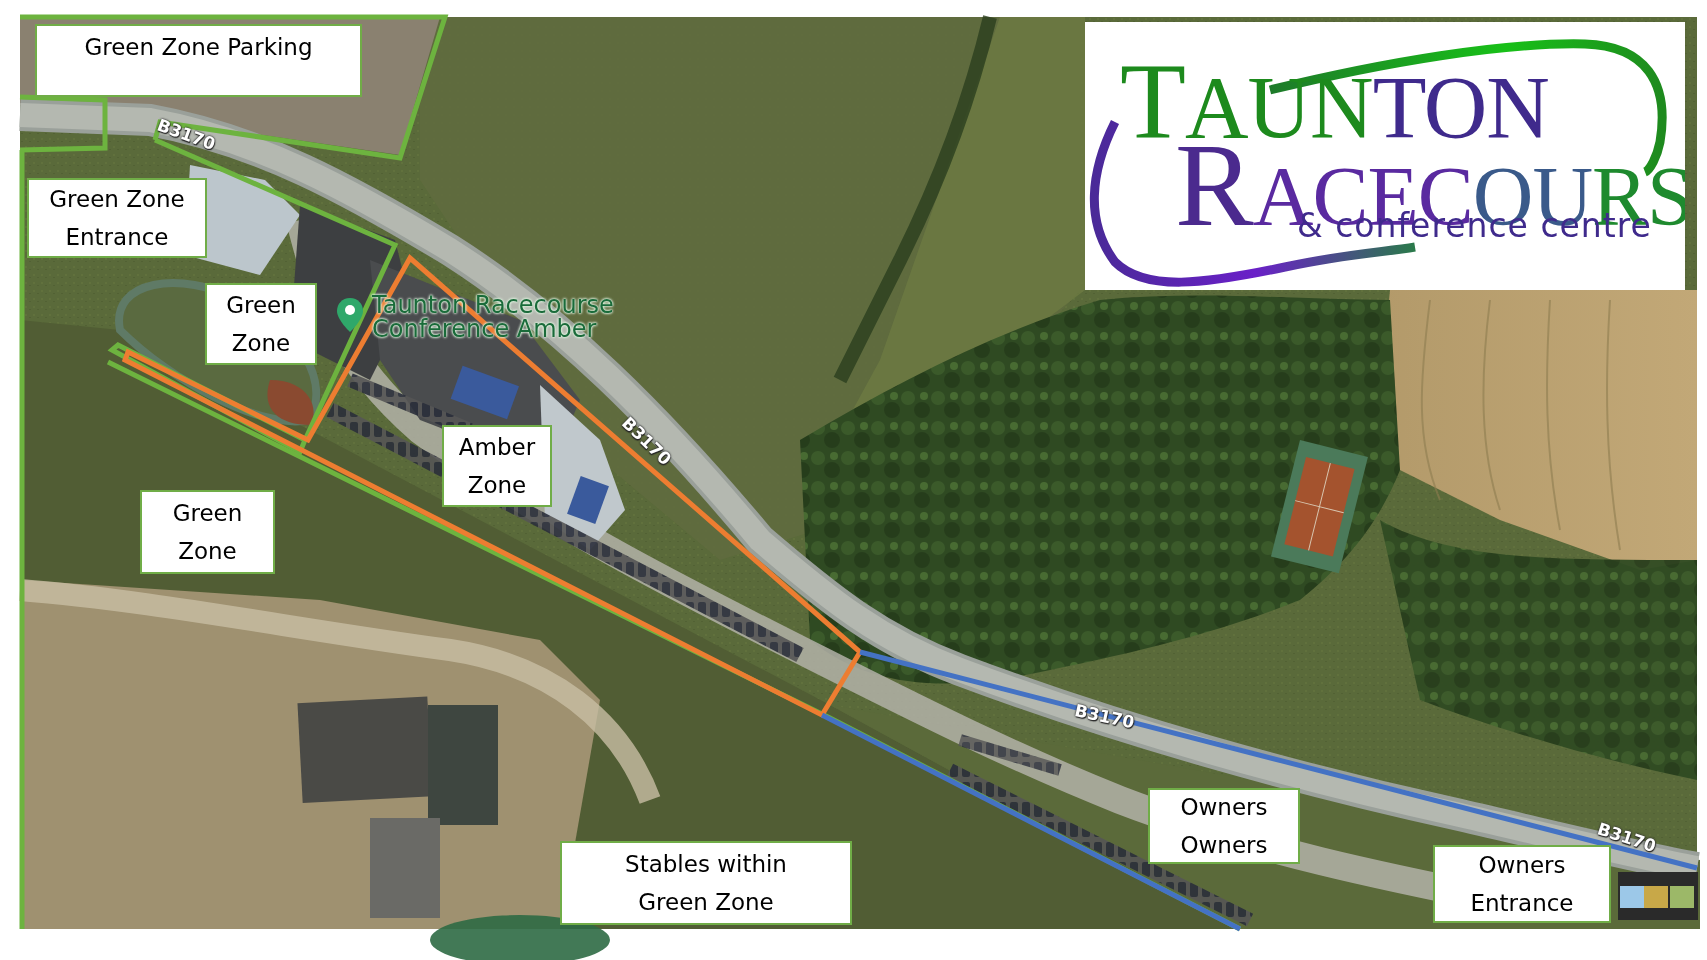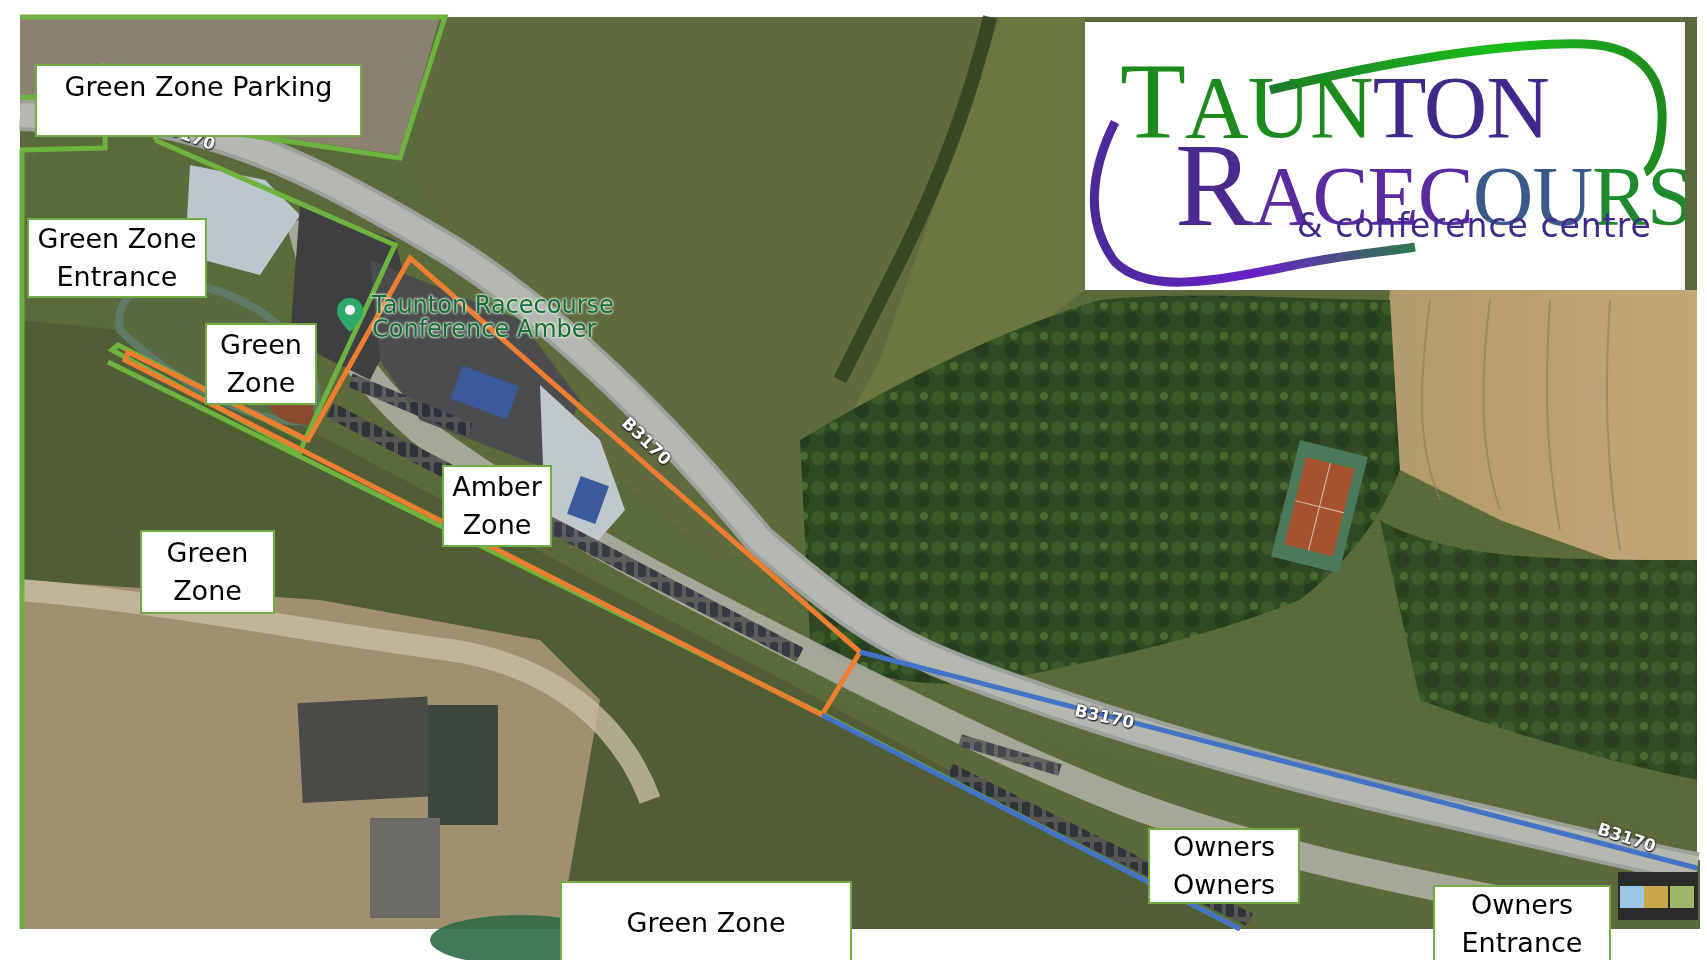--- a/index.html
+++ b/index.html
@@ -1,22 +1,22 @@
 <!DOCTYPE html>
 <html><head>
 <meta charset="utf-8">
 <style>
   html, body { margin:0; padding:0; background:#ffffff; }
   body { width:1707px; height:960px; position:relative; overflow:hidden; font-family:"Liberation Sans", sans-serif; }
   #map { position:absolute; left:0; top:0; width:1707px; height:960px; }
   .label-box {
     position:absolute; background:#ffffff; border:2px solid #70ad47;
-    color:#000; font-family:"DejaVu Sans", sans-serif; font-size:27px; line-height:38px;
+    color:#000; font-family:"DejaVu Sans", sans-serif; font-size:23px; line-height:38px;
     text-align:left; box-sizing:border-box; display:flex; flex-direction:column;
-    justify-content:center; align-items:center;margin-top:40px;
+    justify-content:center; align-items:center;
   }
   .label-box span { display:block; }
   .road-label {
     position:absolute; font-family:"DejaVu Sans", sans-serif; font-weight:bold; font-size:17px;
     color:#ffffff; text-shadow:0 0 2px #333, 0 0 2px #333, 1px 1px 1px #222; white-space:nowrap;
     transform-origin:left center;
   }
   .poi-label {
     position:absolute; font-family:"DejaVu Sans", sans-serif; font-size:24px; line-height:24px;
     color:#1a6b3a; text-shadow:0 0 3px #d8f0d8, 0 0 3px #d8f0d8, 0 0 2px #fff; white-space:nowrap;
@@ -184,20 +184,21 @@
   <span>Green</span>
   <span>Zone</span>
 </div>
 
 <div class="label-box" style="left:442px; top:425px; width:110px; height:82px;">
   <span>Amber</span>
   <span>Zone</span>
 </div>
 
 <div class="label-box" style="left:560px; top:841px; width:292px; height:84px;">
+  <span>Stables within</span>
   <span>Green Zone</span>
 </div>
 
 <div class="label-box" style="left:1148px; top:788px; width:152px; height:76px;">
   <span>Owners</span>
   <span>Owners</span>
 </div>
 
 <div class="label-box" style="left:1433px; top:845px; width:178px; height:78px;">
   <span>Owners</span>

